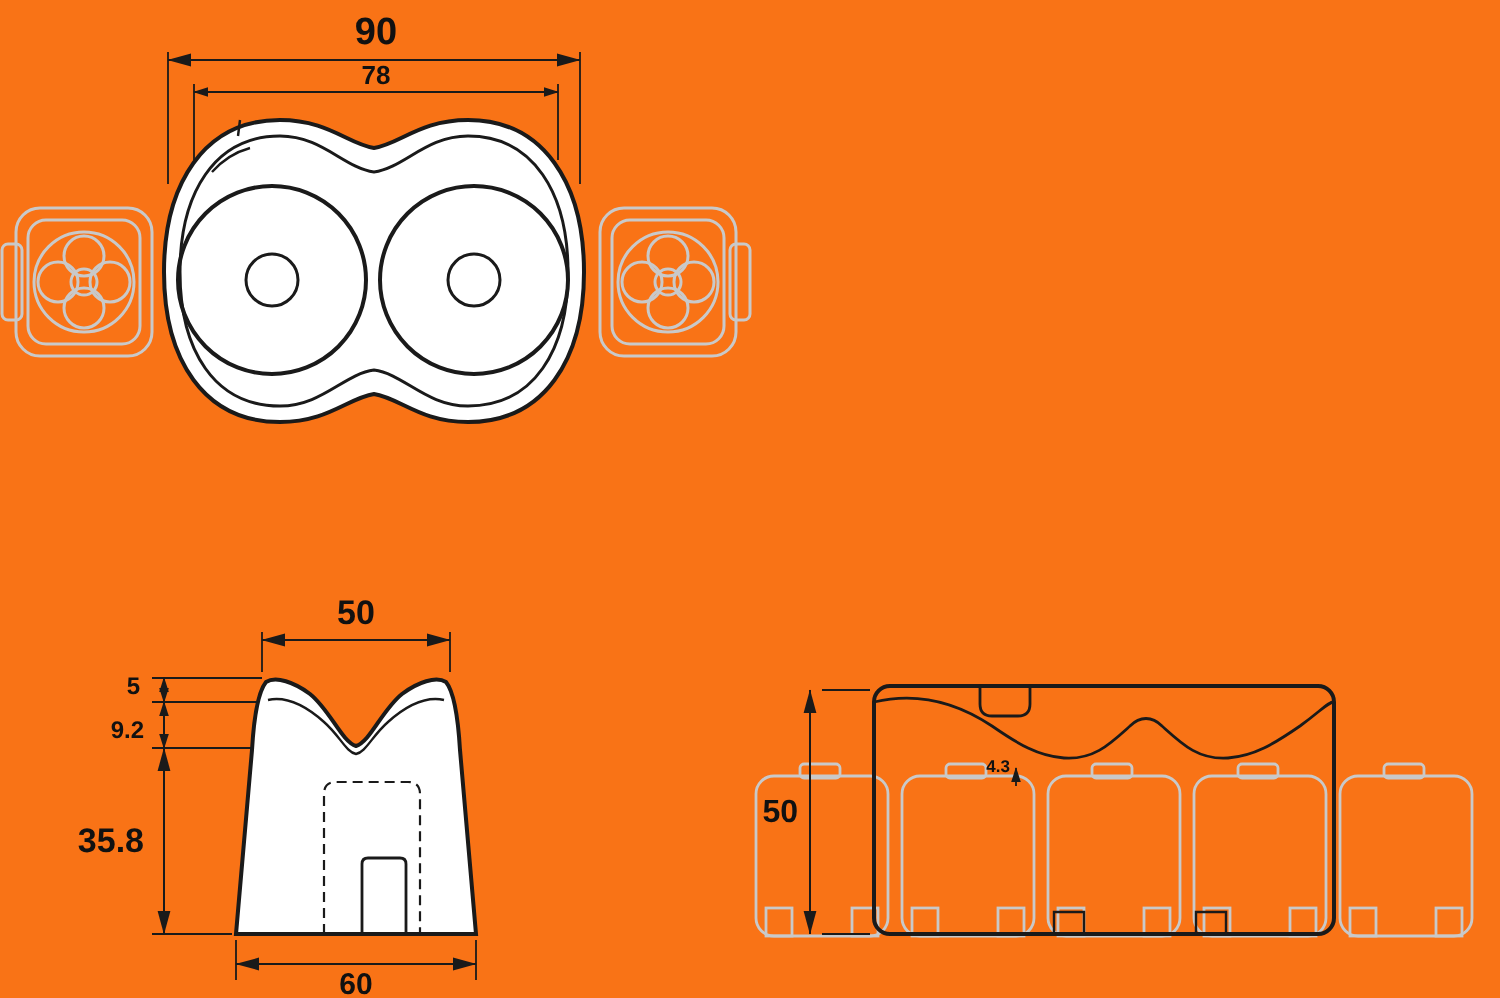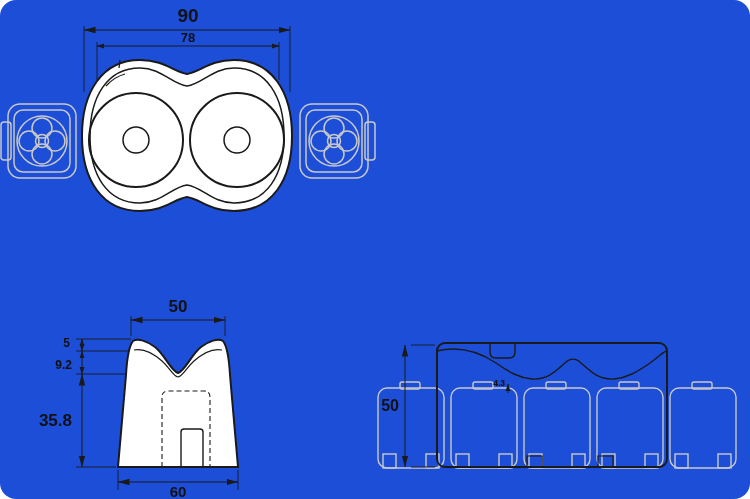--- a/index.html
+++ b/index.html
@@ -1,16 +1,16 @@
 <!DOCTYPE html>
 <html><head>
 <meta charset="utf-8">
 <style>
   html,body{margin:0;padding:0;background:#ffffff;}
-  .canvas{position:relative;width:750px;height:499px;background:#1d4ed8;overflow:hidden;border-radius:16px;}
+  .canvas{position:relative;width:750px;height:499px;background:#f97316;overflow:hidden;}
   svg{position:absolute;left:0;top:0;}
   .dim{font-family:"Liberation Sans","DejaVu Sans",sans-serif;font-weight:700;fill:#111;stroke:none;}
 </style>
 </head>
 <body>
 
 <div class="canvas">
 <svg width="750" height="499" viewBox="0 0 750 499" xmlns="http://www.w3.org/2000/svg">
   <defs>
     <marker id="arr" markerWidth="13" markerHeight="9" refX="11.5" refY="4" orient="auto-start-reverse" markerUnits="userSpaceOnUse">

